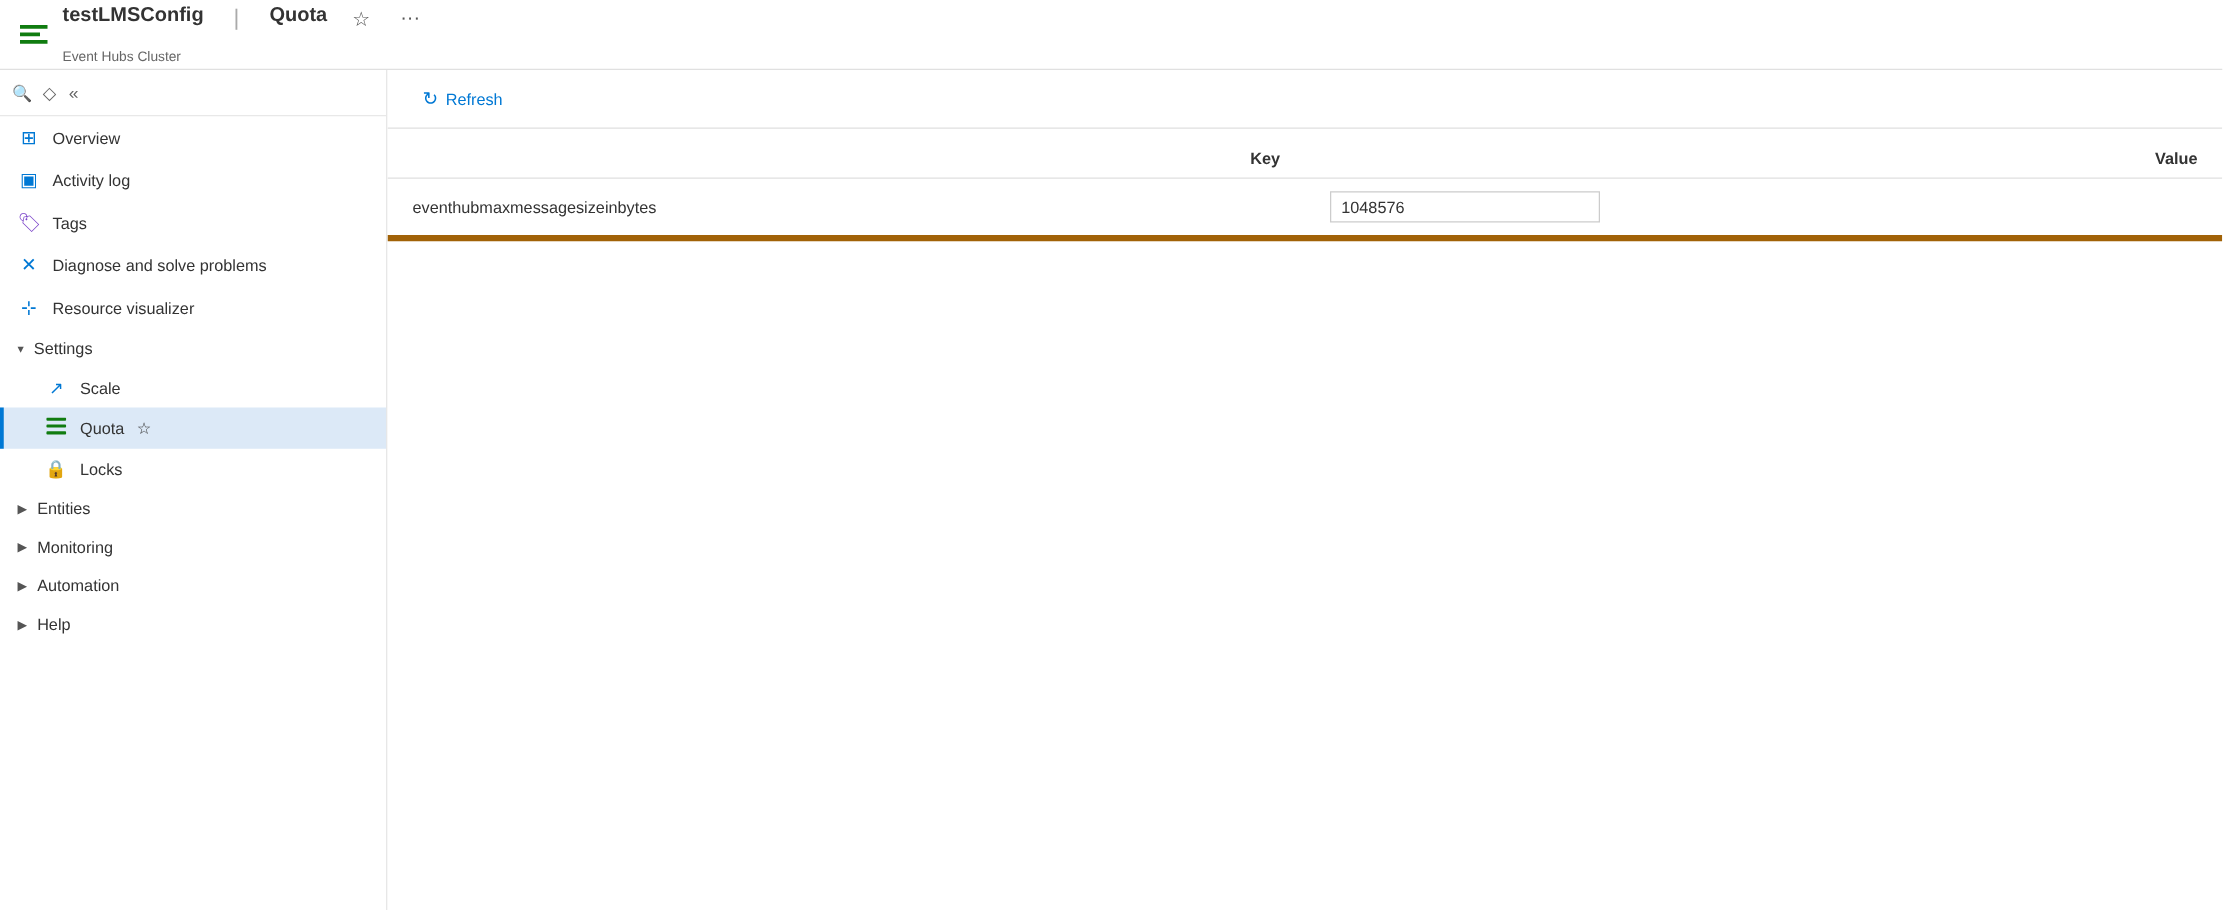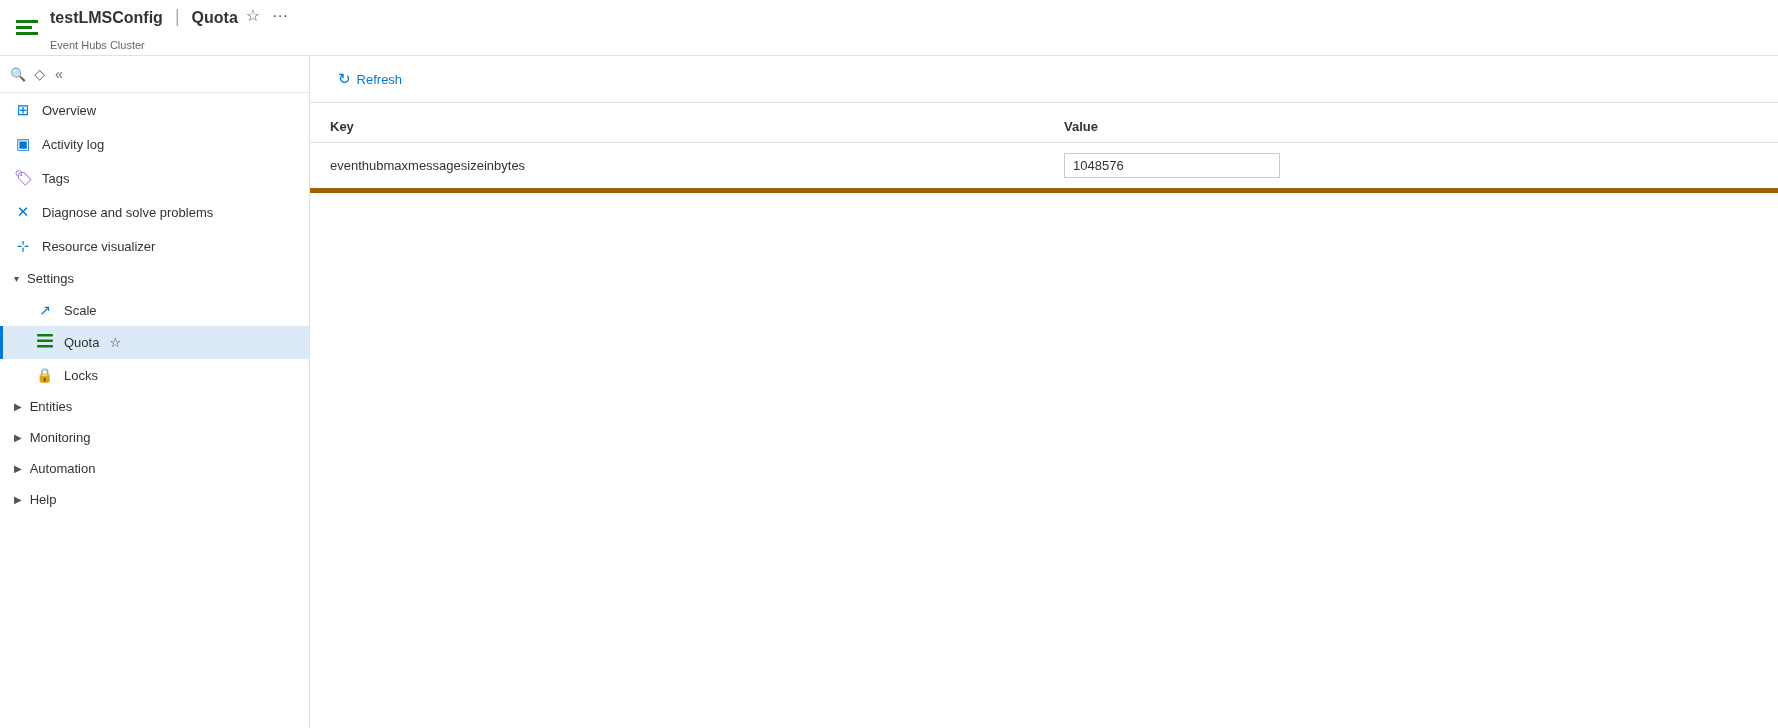--- a/index.html
+++ b/index.html
@@ -188,21 +188,21 @@
       font-size: 13px;
       color: #333;
     }
 
     .quota-table {
       width: 100%;
       border-collapse: collapse;
       margin-top: 8px;
     }
     .quota-table th {
-      text-align: left;
+      text-align: right;
       padding: 8px 20px;
       font-weight: 600;
       font-size: 13px;
       color: #333;
       border-bottom: 1px solid #e0e0e0;
     }
     .quota-table td {
       padding: 10px 20px;
       font-size: 13px;
       color: #333;
@@ -243,21 +243,21 @@
 </head>
 <body>
 
 <div class="header">
   <div class="header-logo">
     <span></span>
     <span></span>
     <span></span>
   </div>
   <div>
-    <div style="display:flex; align-items:flex-end; gap:4px;">
+    <div style="display:flex; align-items:flex-start; gap:16px;">
       <span class="header-title">testLMSConfig</span>
       <span class="header-separator">|</span>
       <span class="header-page">Quota</span>
       <button class="header-icon-btn">☆</button>
       <button class="header-icon-btn">···</button>
     </div>
     <div class="header-subtitle">Event Hubs Cluster</div>
   </div>
 </div>
 

